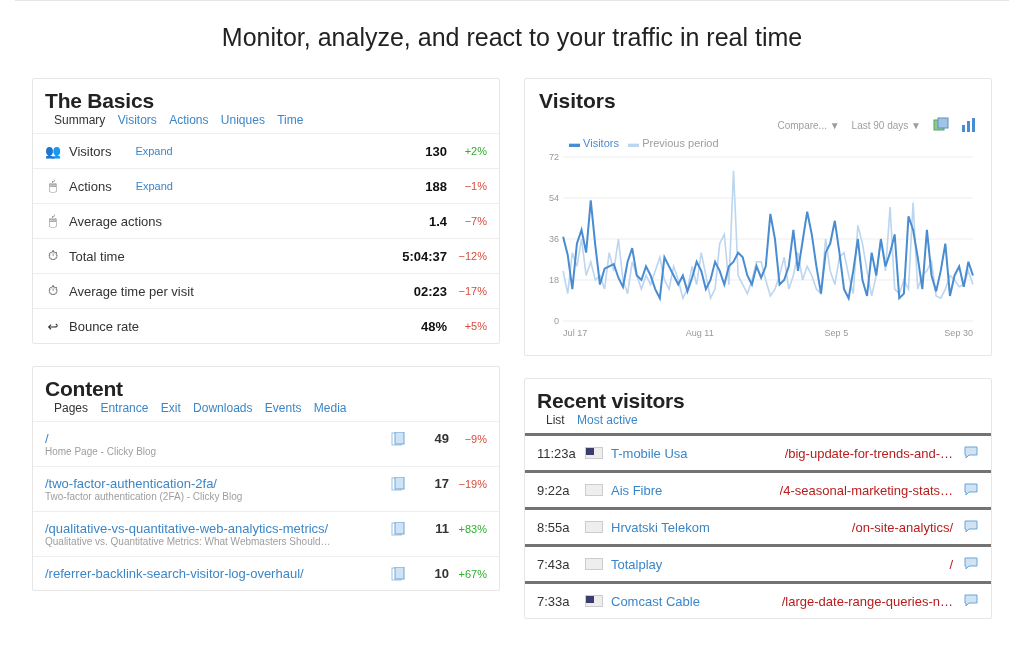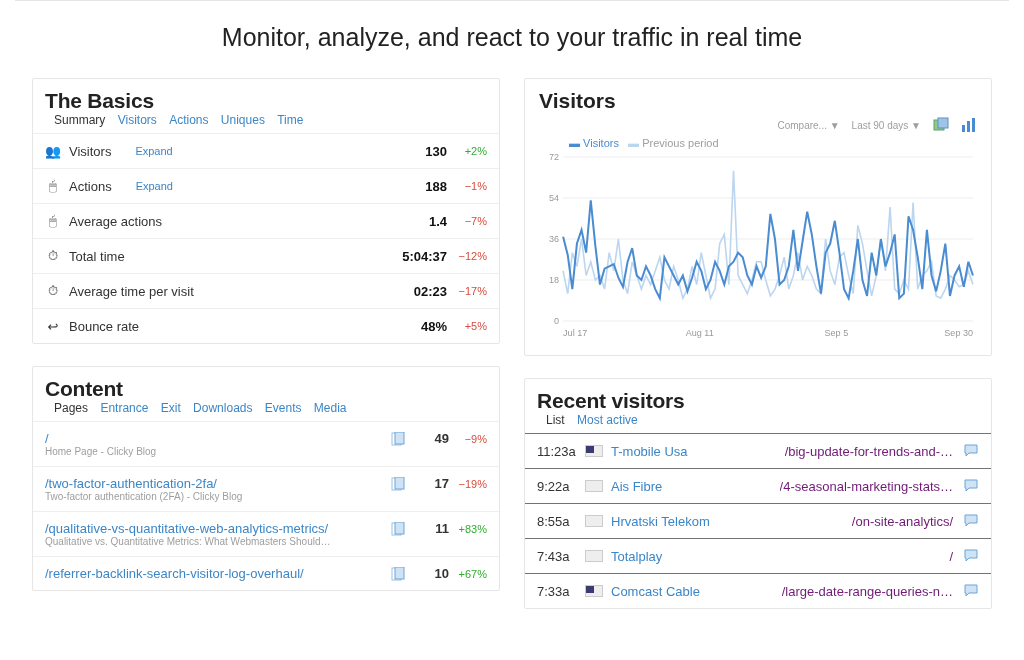--- a/index.html
+++ b/index.html
@@ -43,28 +43,28 @@
   .chart-head h2 { font-size:21px; font-weight:700; color:#222; }
   .chart-ctrl { display:flex; justify-content:flex-end; align-items:center;
                padding:4px 14px 0 14px; gap:12px; color:#9e9e9e; font-size:10px; }
   .chart-ctrl .dd { cursor:pointer; }
   .ctrl-icon { width:16px; height:16px; display:inline-block; }
   .legend { font-size:11px; color:#9e9e9e; padding:4px 14px 0 44px; }
   .legend .k1 { color:#4a8cd1; }
   .chart-box { position:relative; height:190px; margin:2px 12px 14px 12px; }
 
   
-  .rv-row { display:flex; align-items:center; padding:9px 12px; border-top:1px solid #737373;
+  .rv-row { display:flex; align-items:center; padding:9px 12px; border-top:3px solid #737373;
             font-size:13px; }
   .rv-row .time { width:48px; color:#333; }
   .rv-row .flag { width:18px; height:12px; margin-right:8px; display:inline-block;
                   border:1px solid #ccc; background:#eee; position:relative; flex:0 0 auto; }
   .rv-row .isp { color:#3b86c7; text-decoration:none; flex:0 0 auto; }
   .rv-row .spc { flex:1; }
-  .rv-row a.page { color:#701a75; text-decoration:none; max-width:190px; white-space:nowrap;
+  .rv-row a.page { color:#b91c1c; text-decoration:none; max-width:190px; white-space:nowrap;
                    overflow:hidden; text-overflow:ellipsis; text-align:center; }
   .rv-row .bubble { width:16px; height:16px; margin-left:10px; color:#6aa5d9; }
 
   
   .flag-us { background:linear-gradient(#b22234 0 20%,#fff 20% 40%,#b22234 40% 60%,#fff 60% 80%,#b22234 80% 100%); }
   .flag-us::after{content:"";position:absolute;left:0;top:0;width:8px;height:7px;background:#3c3b6e;}
   .flag-th { background:linear-gradient(#ed1c24 0 18%,#fff 18% 36%,#241d4f 36% 64%,#fff 64% 82%,#ed1c24 82% 100%); }
   .flag-hr { background:linear-gradient(#ff0000 0 33%,#fff 33% 66%,#171796 66% 100%); }
   .flag-mx { background:linear-gradient(90deg,#006847 0 33%,#fff 33% 66%,#ce1126 66% 100%); }
 

